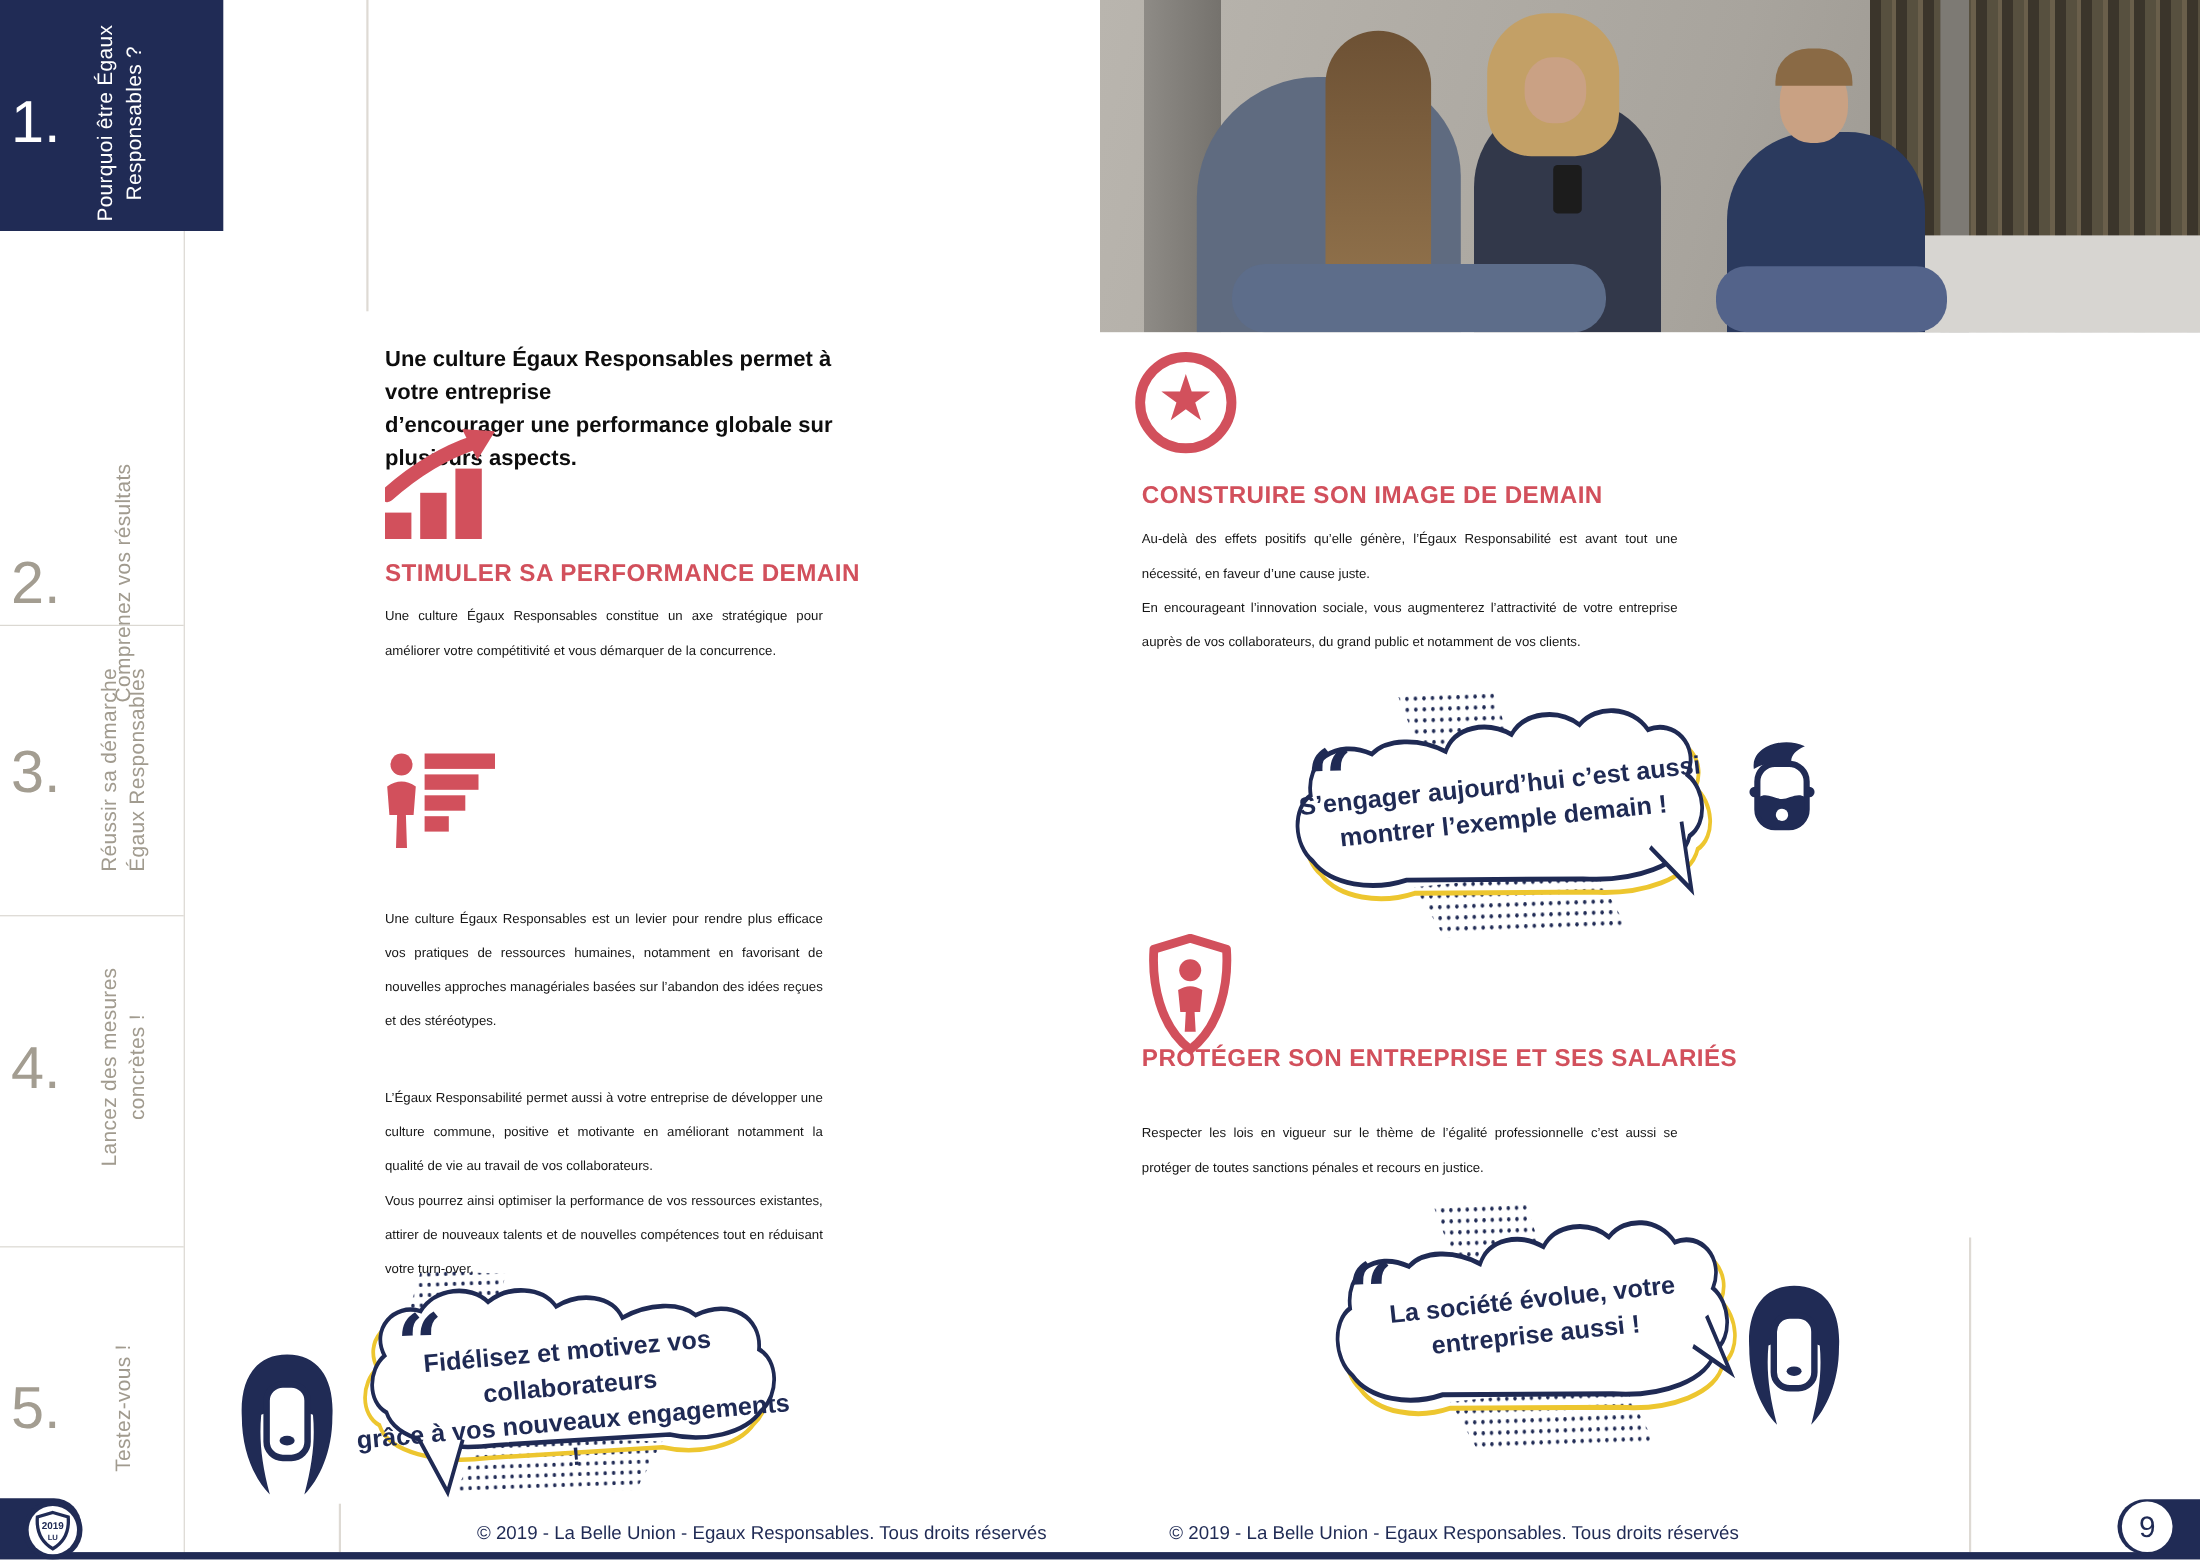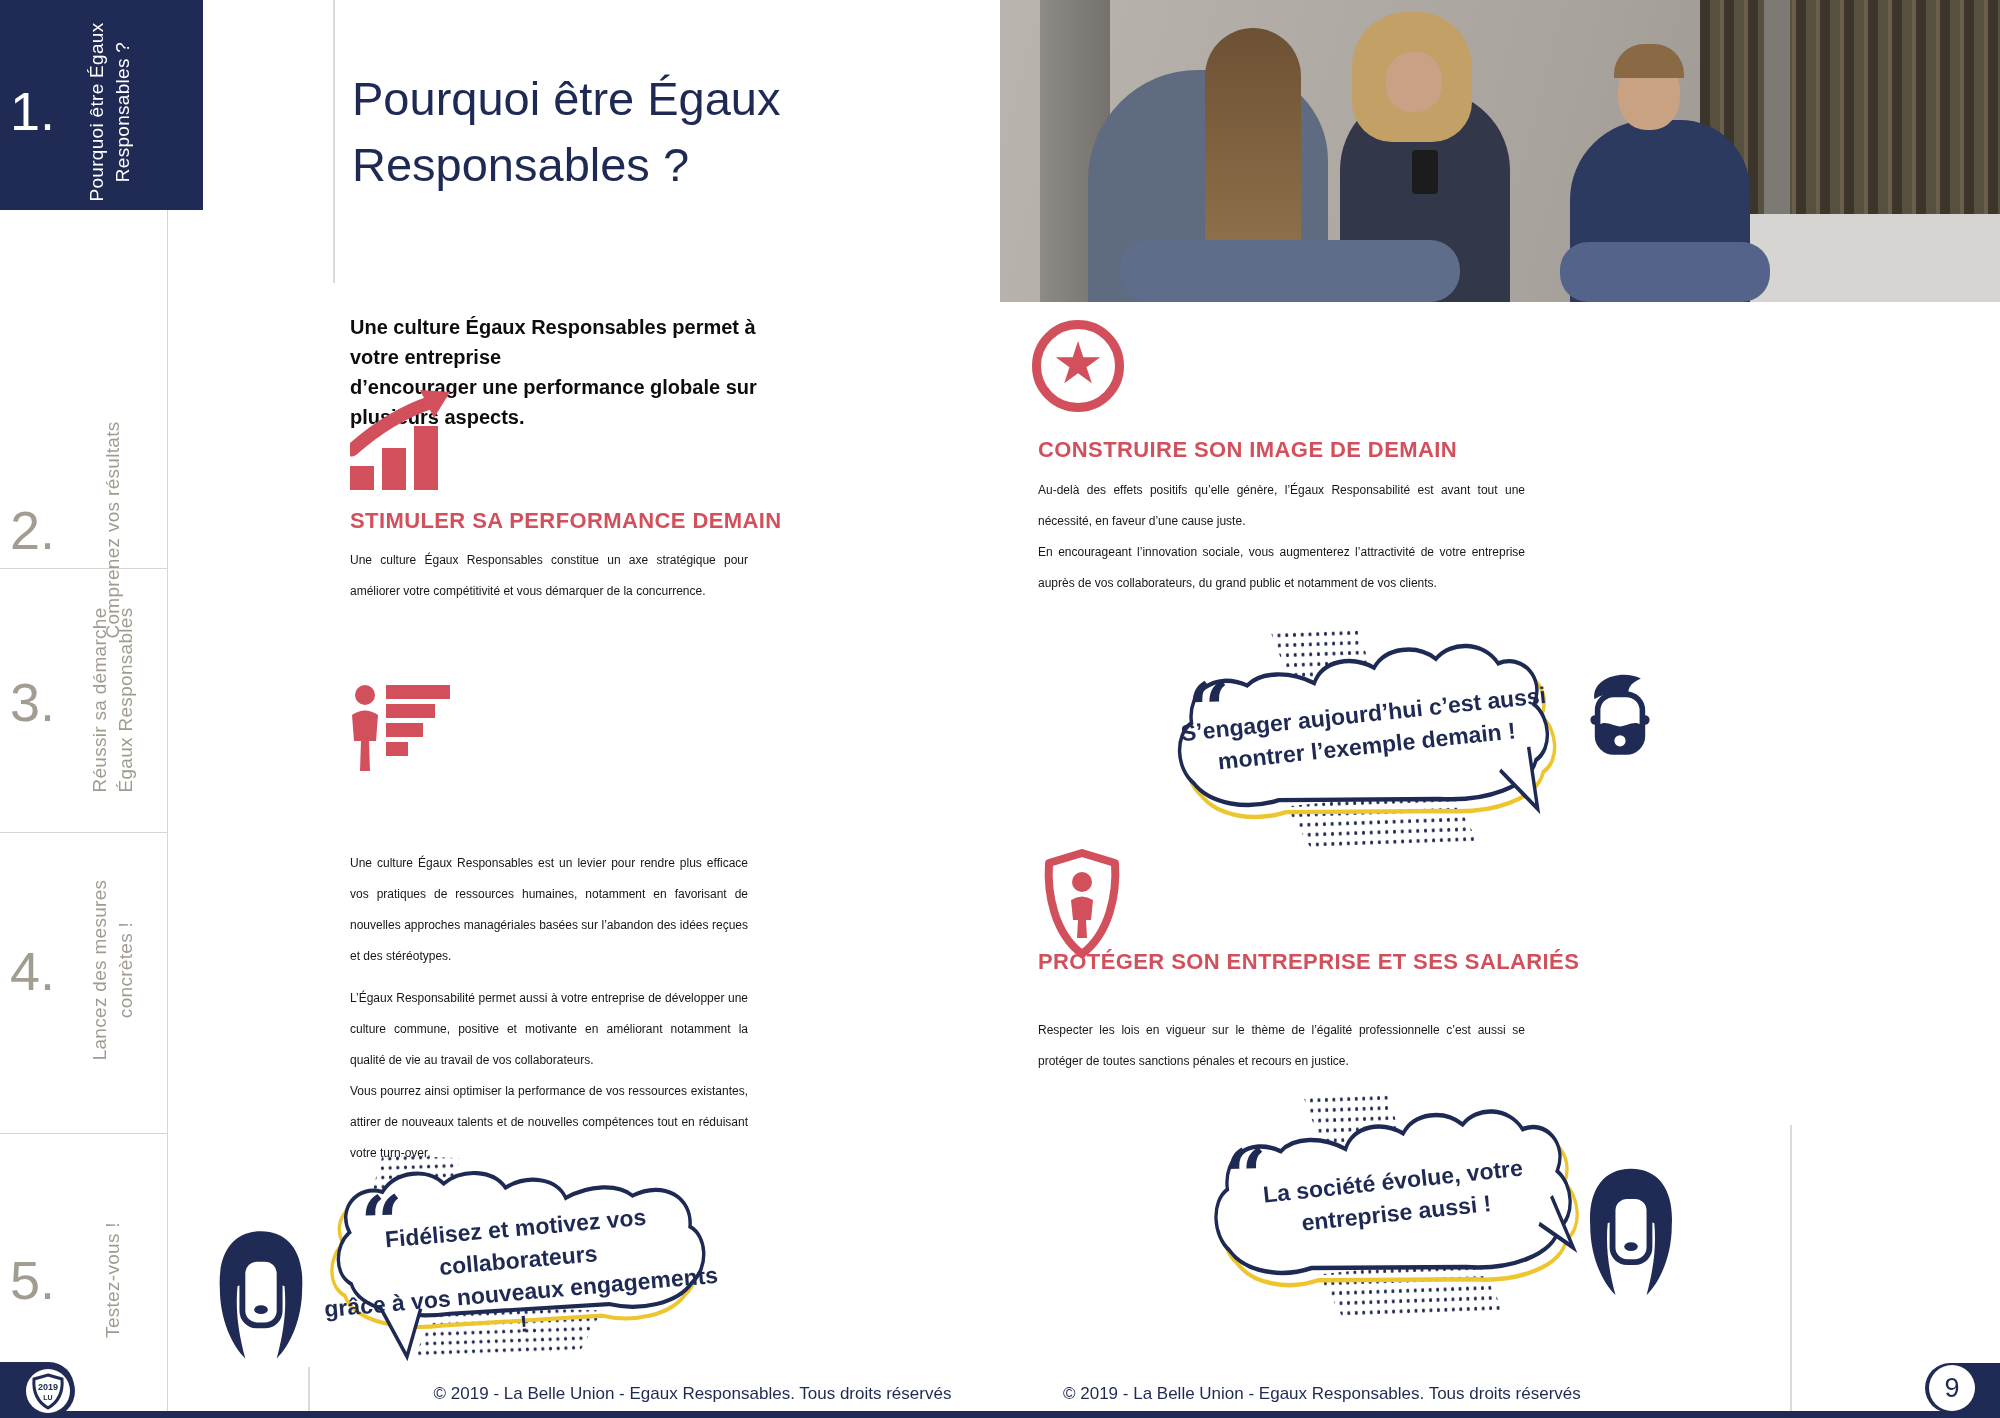--- a/index.html
+++ b/index.html
@@ -83,22 +83,20 @@
   <div id="side-active" class="abs">
     <div class="side-num">1.</div>
     <div class="side-label pre" style="left:110px;top:112px;width:230px;">Pourquoi être Égaux
 Responsables ?</div>
   </div>
 
   <div class="abs vline" style="left:333px;top:0;height:283px;"></div>
   <div class="abs vline" style="left:308px;top:1367px;height:44px;"></div>
   <div class="abs vline" style="left:1790px;top:1125px;height:286px;"></div>
 
-  <div id="title" class="abs pre">Pourquoi être Égaux
-Responsables ?</div>
 
   <div id="intro" class="abs pre">Une culture Égaux Responsables permet à votre entreprise
 d’encourager une performance globale sur plusieurs aspects.</div>
 
   <div class="abs" style="left:350px;top:388px;width:104px;height:102px;">
     <div class="bar" style="left:0;bottom:0;width:24px;height:24px;"></div>
     <div class="bar" style="left:32px;bottom:0;width:24px;height:42px;"></div>
     <div class="bar" style="left:64px;bottom:0;width:24px;height:64px;"></div>
     <svg viewBox="0 0 104 70" style="position:absolute;left:0;top:0;width:104px;height:70px;">
       <path d="M2,62 Q40,28 82,14" fill="none" stroke="#d2505c" stroke-width="13" stroke-linecap="round"></path>
@@ -113,21 +111,21 @@
     <svg viewBox="0 0 102 88" style="width:102px;height:106px;">
       <circle cx="17" cy="10" r="10" fill="#d2505c"></circle>
       <path d="M4,30 Q17,21 30,30 L28,56 L21,56 L22,86 L12,86 L13,56 L6,56 Z" fill="#d2505c"></path>
       <rect x="38" y="0" width="64" height="14" fill="#d2505c"></rect>
       <rect x="38" y="19" width="49" height="14" fill="#d2505c"></rect>
       <rect x="38" y="38" width="37" height="14" fill="#d2505c"></rect>
       <rect x="38" y="57" width="22" height="14" fill="#d2505c"></rect>
     </svg>
   </div>
 
-  <div class="abs body-txt" style="left:350px;top:848px;width:398px;">Une culture Égaux Responsables est un levier pour rendre plus efficace vos pratiques de ressources humaines, notamment en favorisant de nouvelles approches managériales basées sur l’abandon des idées reçues et des stéréotypes.</div>
+  <div class="abs body-txt" style="left:350px;top:820px;width:398px;">Une culture Égaux Responsables est un levier pour rendre plus efficace vos pratiques de ressources humaines, notamment en favorisant de nouvelles approches managériales basées sur l’abandon des idées reçues et des stéréotypes.</div>
   <div class="abs body-txt pre" style="left:350px;top:983px;width:398px;">L’Égaux Responsabilité permet aussi à votre entreprise de développer une culture commune, positive et motivante en améliorant notamment la qualité de vie au travail de vos collaborateurs.
 Vous pourrez ainsi optimiser la performance de vos ressources existantes, attirer de nouveaux talents et de nouvelles compétences tout en réduisant votre turn-over.</div>
 
   <div class="bubble" style="left:318px;top:1150px;width:402px;height:212px;transform:rotate(-2deg);">
     <svg viewBox="0 0 470 205" preserveAspectRatio="none">
       <defs>
           <pattern id="ht1" width="9" height="9" patternUnits="userSpaceOnUse">
             <circle cx="4" cy="4" r="1.8" fill="#1f2a54"></circle>
           </pattern>
         </defs>

